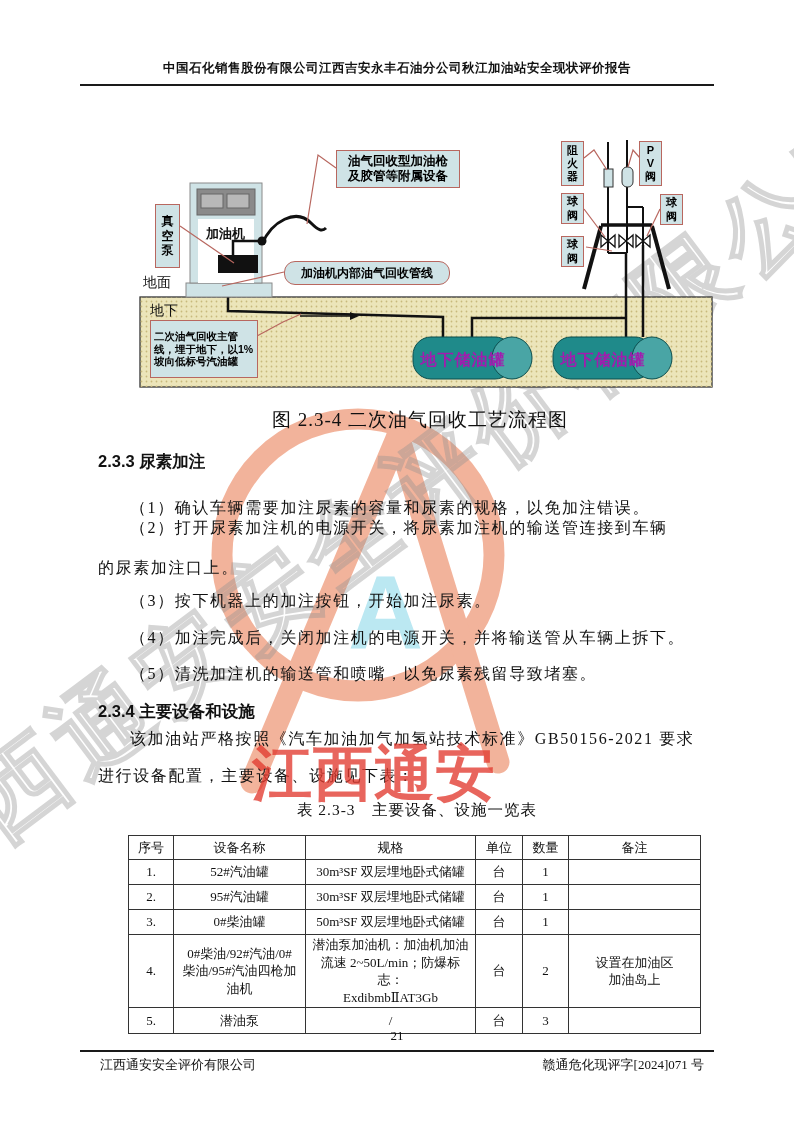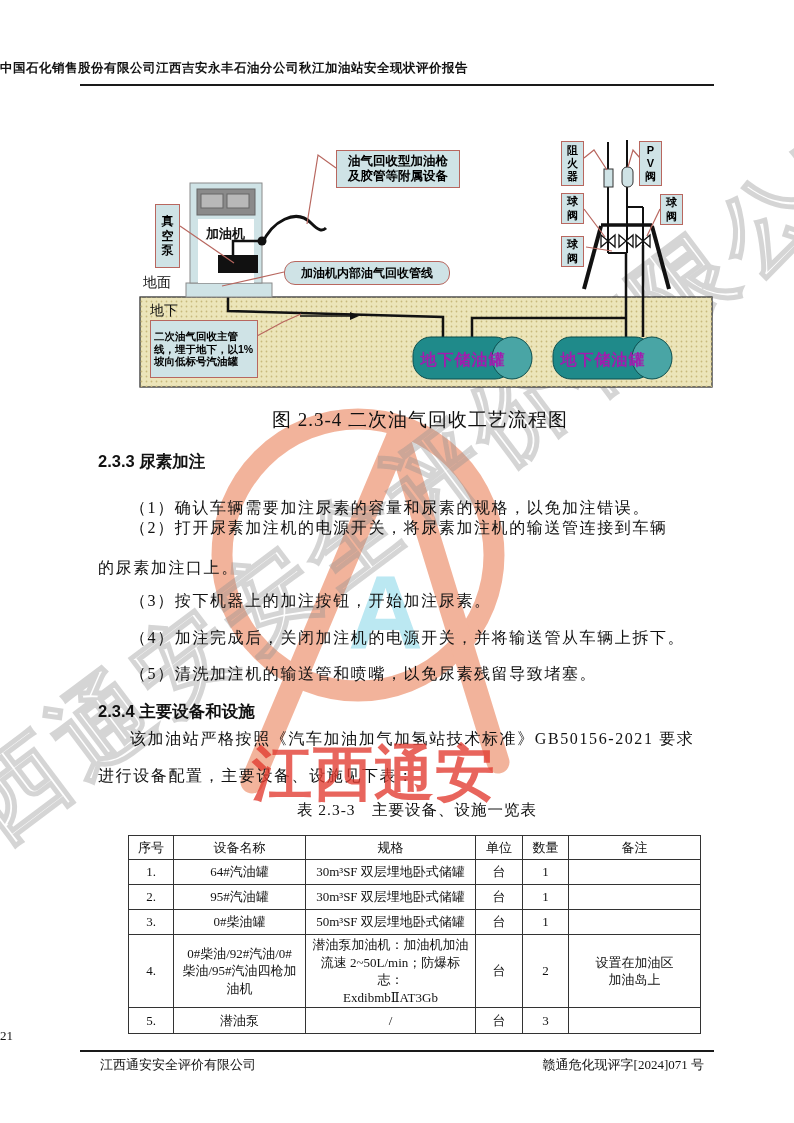--- a/index.html
+++ b/index.html
@@ -1,19 +1,19 @@
 <!DOCTYPE html>
 <html><head>
 <meta charset="utf-8">
 <style>
   html,body{margin:0;padding:0;background:#888;}
   #page{position:relative;width:794px;height:1123px;background:#fff;margin:0 auto;overflow:hidden;
         font-family:"Liberation Serif","DejaVu Serif",serif;color:#111;}
   .abs{position:absolute;}
-  .center{left:0;width:794px;}
+  .center{left:0;width:794px;text-align:center;}
   .hdr{font-size:12.5px;font-weight:bold;letter-spacing:.5px;}
   .rule{background:#1a1a1a;}
   .secheading{font-family:"Liberation Sans","DejaVu Sans",sans-serif;font-weight:bold;font-size:16.5px;white-space:nowrap;text-align:center;}
   .bodyline{font-size:16px;letter-spacing:1.6px;white-space:nowrap;}
   .dlabel{position:absolute;background:#cfe3e6;border:1px solid #b8675f;color:#000;
           font-family:"Liberation Sans","DejaVu Sans",sans-serif;font-weight:bold;
           display:flex;align-items:center;justify-content:center;text-align:center;
           white-space:pre-line;box-sizing:border-box;line-height:1.2;z-index:3;}
   .plain{font-size:14px;z-index:3;}
   .tanklabel{position:absolute;color:#a21caf;font-weight:bold;font-size:16px;letter-spacing:1px;
@@ -187,21 +187,21 @@
         <tr style="height:24px">
       <th>序号</th>
       <th>设备名称</th>
       <th>规格</th>
       <th>单位</th>
       <th>数量</th>
       <th>备注</th>
     </tr>
     <tr style="height:25px">
       <td>1.</td>
-      <td>64#汽油罐</td>
+      <td>52#汽油罐</td>
       <td>30m³SF 双层埋地卧式储罐</td>
       <td>台</td>
       <td>1</td>
       <td></td>
     </tr>
     <tr style="height:25px">
       <td>2.</td>
       <td>95#汽油罐</td>
       <td>30m³SF 双层埋地卧式储罐</td>
       <td>台</td>

